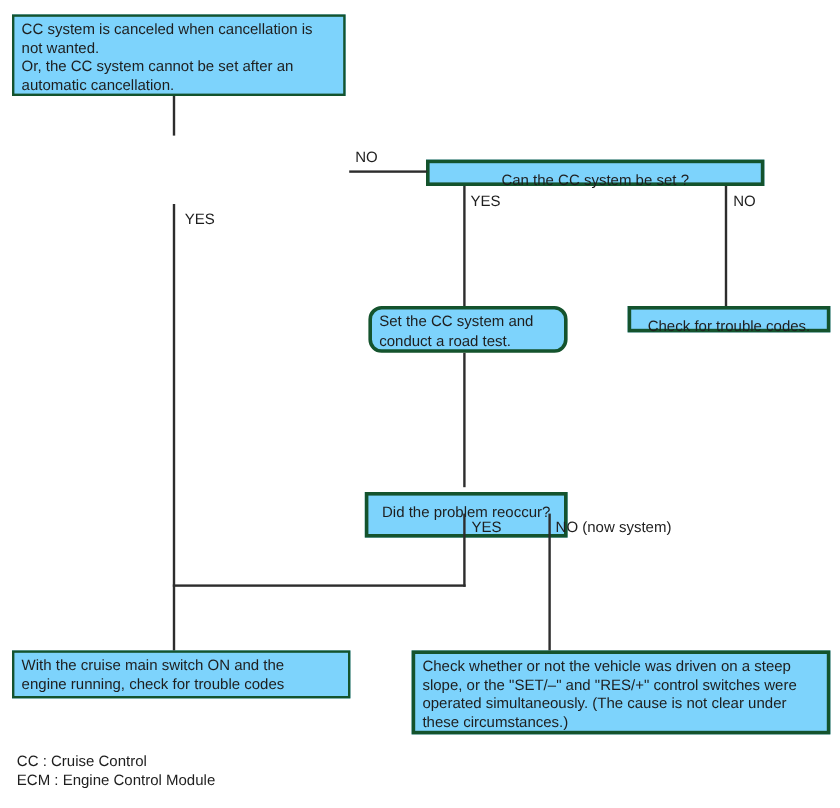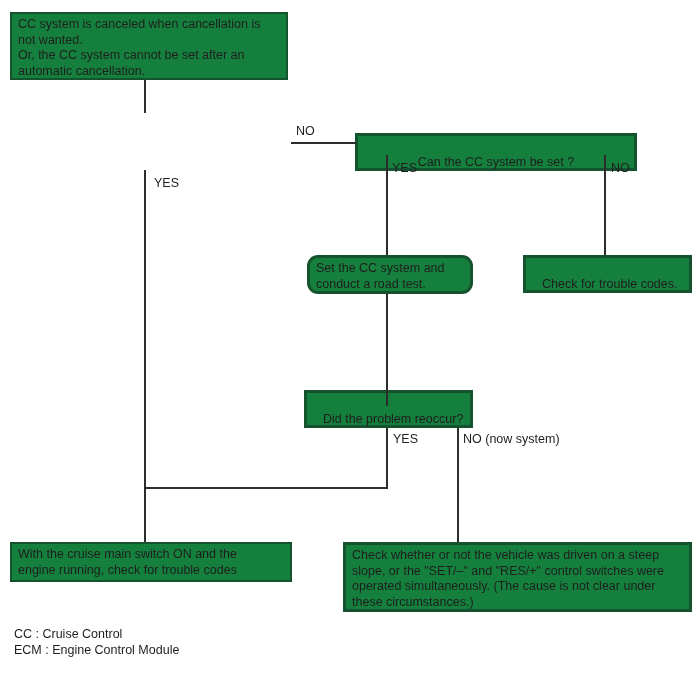--- a/index.html
+++ b/index.html
@@ -8,30 +8,30 @@
     width: 700px;
     height: 673px;
     background: #ffffff;
     font-family: "Liberation Sans", sans-serif;
     color: #1e1e1e;
     overflow: hidden;
   }
   .node {
     position: absolute;
     box-sizing: border-box;
-    background: #15803d;
+    background: #7dd3fc;
     border: 3px solid #14532d;
     font-size: 12.5px;
     line-height: 15.6px;
     white-space: pre;
     padding: 3px 6px;
   }
   .node.thick { border-width: 2px; }
   .node.center {
-    padding: 16px;
+    padding: 4px;
     text-align: center;
     line-height: 20px;
   }
   .ln {
     position: absolute;
     background: #2d2d2d;
   }
   .branch {
     position: absolute;
     font-size: 12.5px;
@@ -56,21 +56,21 @@
 automatic cancellation.</div>
 
 
   <div class="node center" style="left:355px; top:133px; width:282px; height:22px;">Can the CC system be set ?</div>
 
   <div class="node" style="left:307px; top:255px; width:166px; height:39px;border-radius:11px;">Set the CC system and
 conduct a road test.</div>
 
   <div class="node center" style="left:523px; top:255px; width:169px; height:22px;">Check for trouble codes.</div>
 
-  <div class="node center" style="left:304px; top:390px; width:169px; height:16px;">Did the problem reoccur?</div>
+  <div class="node center" style="left:304px; top:410px; width:169px; height:38px;">Did the problem reoccur?</div>
 
   <div class="node thick" style="left:10px; top:542px; width:282px; height:40px;">With the cruise main switch ON and the
 engine running, check for trouble codes</div>
 
   <div class="node" style="left:343px; top:542px; width:349px; height:70px;">Check whether or not the vehicle was driven on a steep
 slope, or the "SET/–" and "RES/+" control switches were
 operated simultaneously. (The cause is not clear under
 these circumstances.)</div>
 
   <div class="ln" style="left:144px; top:80px;  width:2px;   height:33px;"></div>

